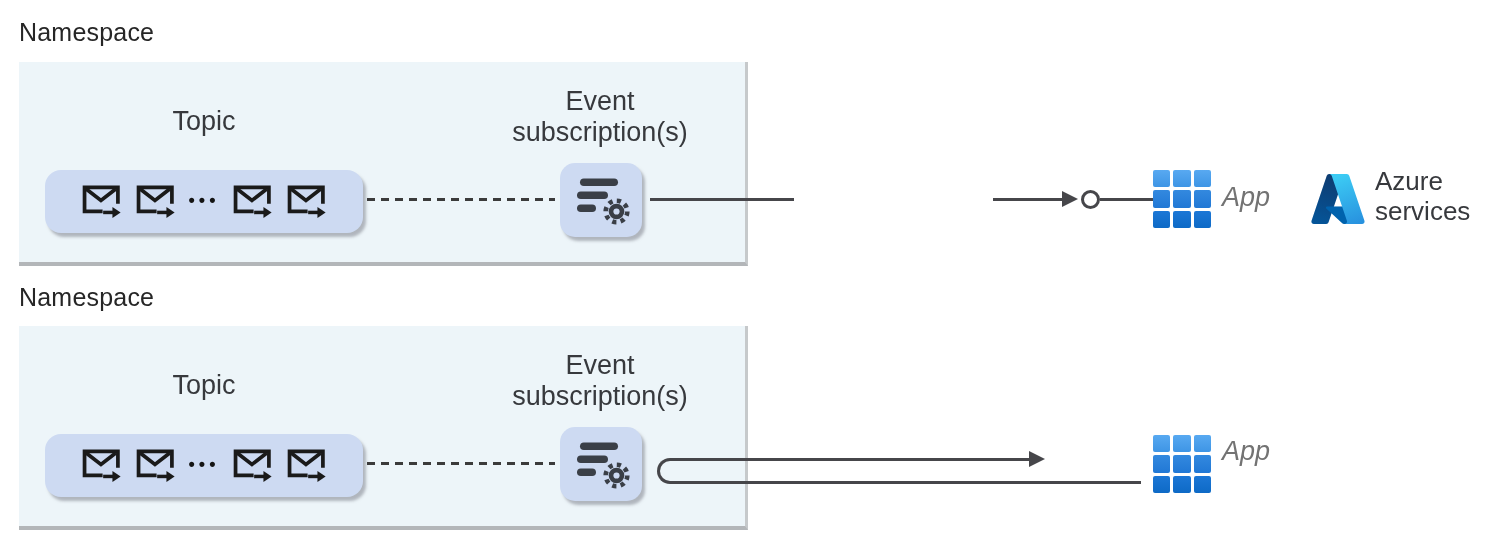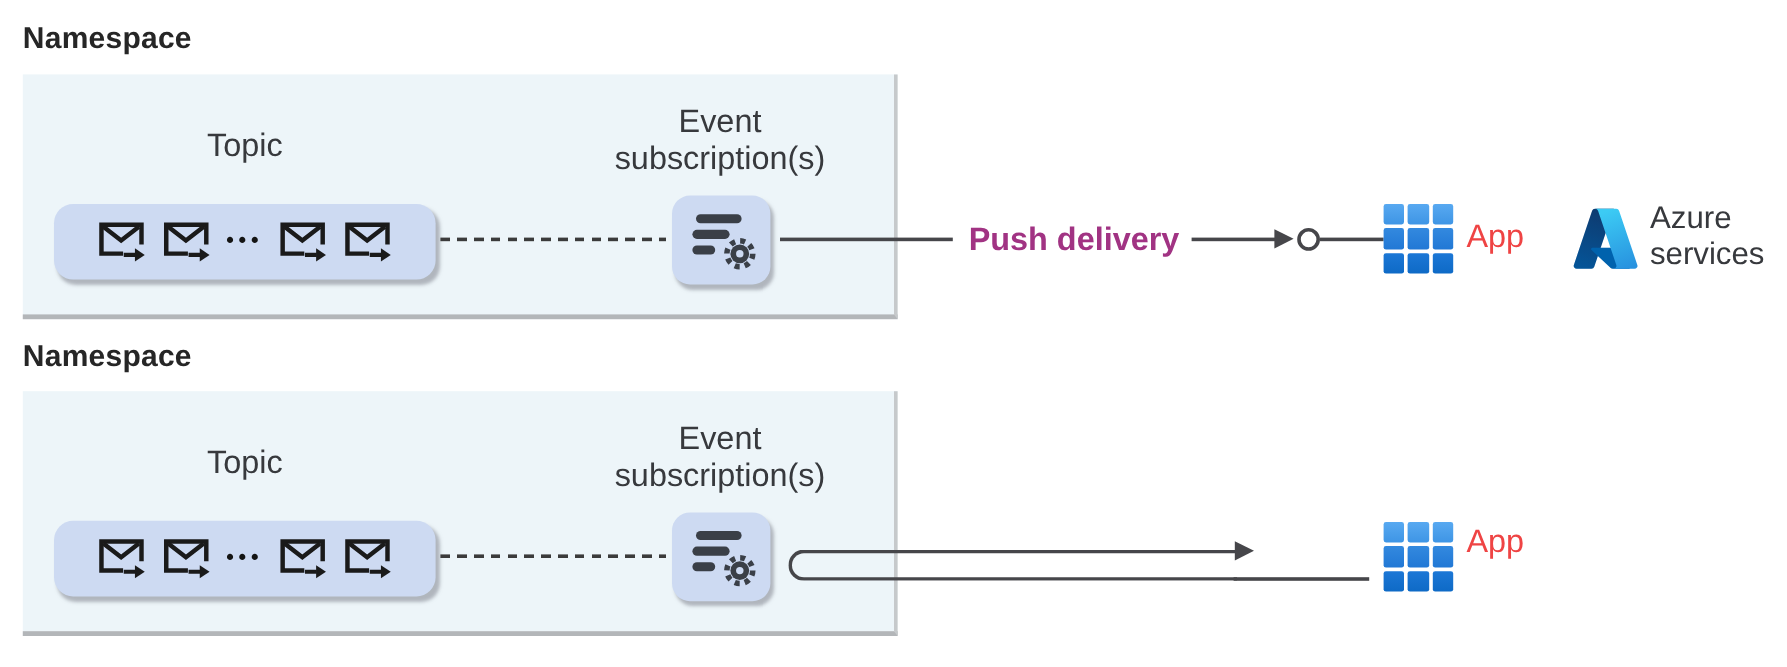--- a/index.html
+++ b/index.html
@@ -1,21 +1,21 @@
 <!DOCTYPE html>
 <html><head>
 <meta charset="utf-8">
 <style>
   html,body{margin:0;padding:0;background:#fff;}
   .canvas{
     position:relative;width:1489px;height:556px;background:#ffffff;
     font-family:"Liberation Sans", sans-serif;overflow:hidden;
   }
   .ns-title{
-    position:absolute;left:19px;font-size:25px;font-weight:700;color:#262626;
+    position:absolute;left:19px;font-size:25px;font-weight:400;color:#262626;
     letter-spacing:.2px;
   }
   .ns-box{
     position:absolute;left:19px;width:726px;height:200px;background:#EDF5F9;
     border-right:3px solid #c6c9cb;border-bottom:4px solid #b3b6b9;
   }
   .big-label{
     position:absolute;font-size:27px;color:#37393D;text-align:center;line-height:31px;
   }
   .tile{
@@ -59,21 +59,21 @@
   .appgrid{
     position:absolute;width:58px;height:58px;
     display:grid;grid-template-columns:repeat(3,1fr);grid-template-rows:repeat(3,1fr);
     gap:3px;
   }
   .appgrid span{border-radius:2px;display:block;}
   .appgrid span:nth-child(-n+3){background:linear-gradient(#58A9F1,#3E95E5);}
   .appgrid span:nth-child(n+4):nth-child(-n+6){background:linear-gradient(#3389DF,#2178D5);}
   .appgrid span:nth-child(n+7){background:linear-gradient(#1C77D6,#0E6AC6);}
   .side-label{
-    position:absolute;font-size:27px;color:#ef4444;line-height:30px;white-space:nowrap;
+    position:absolute;font-size:27px;color:#737373;line-height:30px;white-space:nowrap;font-style:italic;
   }
   .azure-label{
     position:absolute;font-size:26px;color:#37393D;line-height:30px;width:130px;
     white-space:normal;
   }
   .azure-mark{position:absolute;width:58px;height:58px;}
 </style>
 </head>
 <body>
 
@@ -122,21 +122,20 @@
       <rect x="17" y="28.5" width="31" height="7.6" rx="3.8" fill="#3A3F47"></rect>
       <rect x="17" y="41.5" width="19" height="7.6" rx="3.8" fill="#3A3F47"></rect>
       <circle cx="56.5" cy="48.5" r="10.8" fill="none" stroke="#3A3F47" stroke-width="4.6" stroke-dasharray="4.2 4.28"></circle>
       <circle cx="56.5" cy="48.5" r="7.8" fill="#3A3F47"></circle>
       <circle cx="56.5" cy="48.5" r="3.1" fill="#CDDAF2"></circle>
     </svg>
   </div>
 
   <div class="h-line" style="left:650px;top:198px;width:144px"></div>
 
-  <div class="delivery" style="left:795px;top:184px;width:200px">Push delivery</div>
 
   <div class="h-line" style="left:993px;top:198px;width:70px"></div>
   <div class="arrowhead" style="left:1062px;top:191px"></div>
   <div class="endpoint" style="left:1081px;top:190px"></div>
   <div class="h-line" style="left:1100px;top:198px;width:53px"></div>
 
   <div class="appgrid" style="left:1153px;top:170px">
     <span></span>
       <span></span>
       <span></span>

